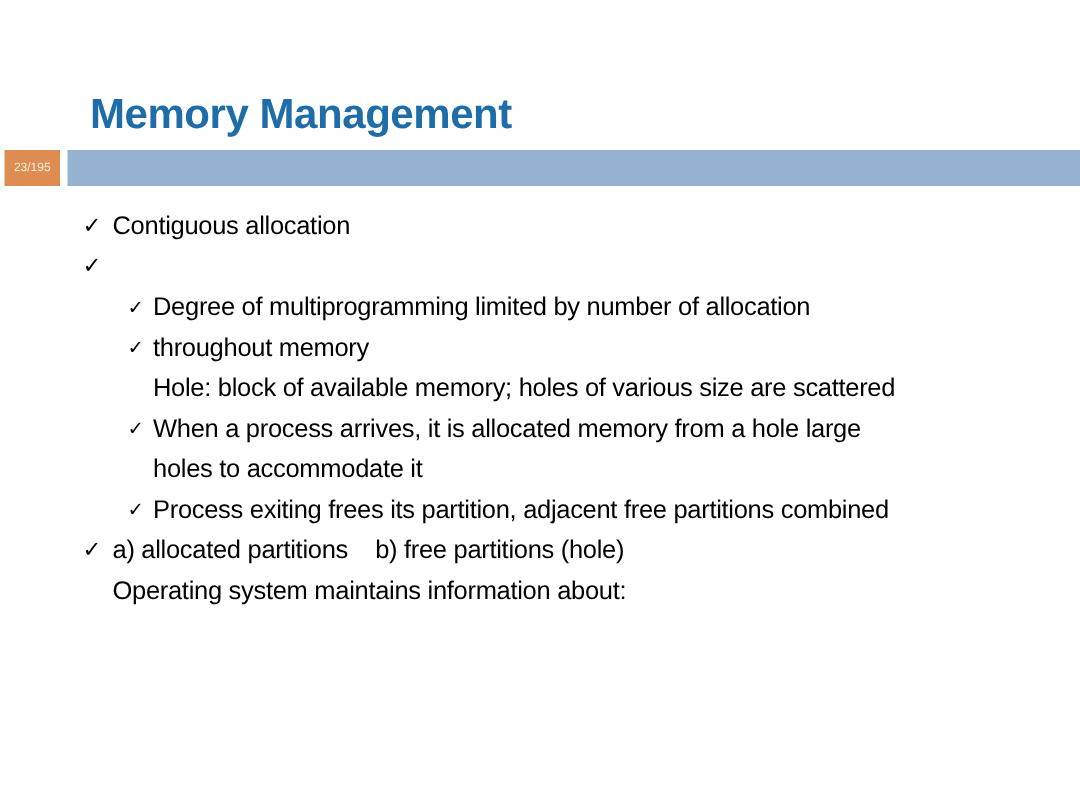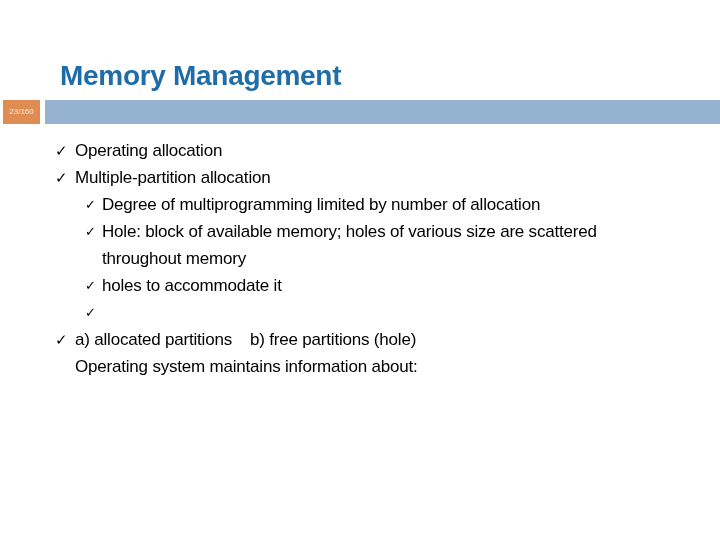--- a/index.html
+++ b/index.html
@@ -92,65 +92,66 @@
 </head>
 <body>
 
 <div class="slide">
 
   <div class="slide-title">Memory Management</div>
 
   <div class="band">
     <div class="page-box">
       <span>23/</span>
-      <span>160</span>
+      <span>195</span>
     </div>
     <div class="blue-bar"></div>
   </div>
 
   <div class="content">
 
     <div class="bullet lvl1">
       <span class="check">✓</span>
       <div class="lines">
-        <div class="line">Operating allocation</div>
+        <div class="line">Contiguous allocation</div>
       </div>
     </div>
 
     <div class="bullet lvl1">
       <span class="check">✓</span>
-      <div class="lines">
-        <div class="line">Multiple-partition allocation</div>
-      </div>
     </div>
 
     <div class="bullet lvl2">
       <span class="check">✓</span>
       <div class="lines">
         <div class="line">Degree of multiprogramming limited by number of allocation</div>
       </div>
     </div>
 
     <div class="bullet lvl2">
       <span class="check">✓</span>
       <div class="lines">
+        <div class="line">throughout memory</div>
         <div class="line">Hole: block of available memory; holes of various size are scattered</div>
-        <div class="line">throughout memory</div>
       </div>
     </div>
 
     <div class="bullet lvl2">
       <span class="check">✓</span>
       <div class="lines">
+        <div class="line">When a process arrives, it is allocated memory from a hole large</div>
         <div class="line">holes to accommodate it</div>
       </div>
     </div>
 
     <div class="bullet lvl2">
       <span class="check">✓</span>
+      <div class="lines">
+        <div class="line">Process exiting frees its partition, adjacent free partitions combined</div>
+      </div>
     </div>
 
     <div class="bullet lvl1">
       <span class="check">✓</span>
       <div class="lines">
         <div class="line">a) allocated partitions    b) free partitions (hole)</div>
         <div class="line">Operating system maintains information about:</div>
       </div>
     </div>
 

